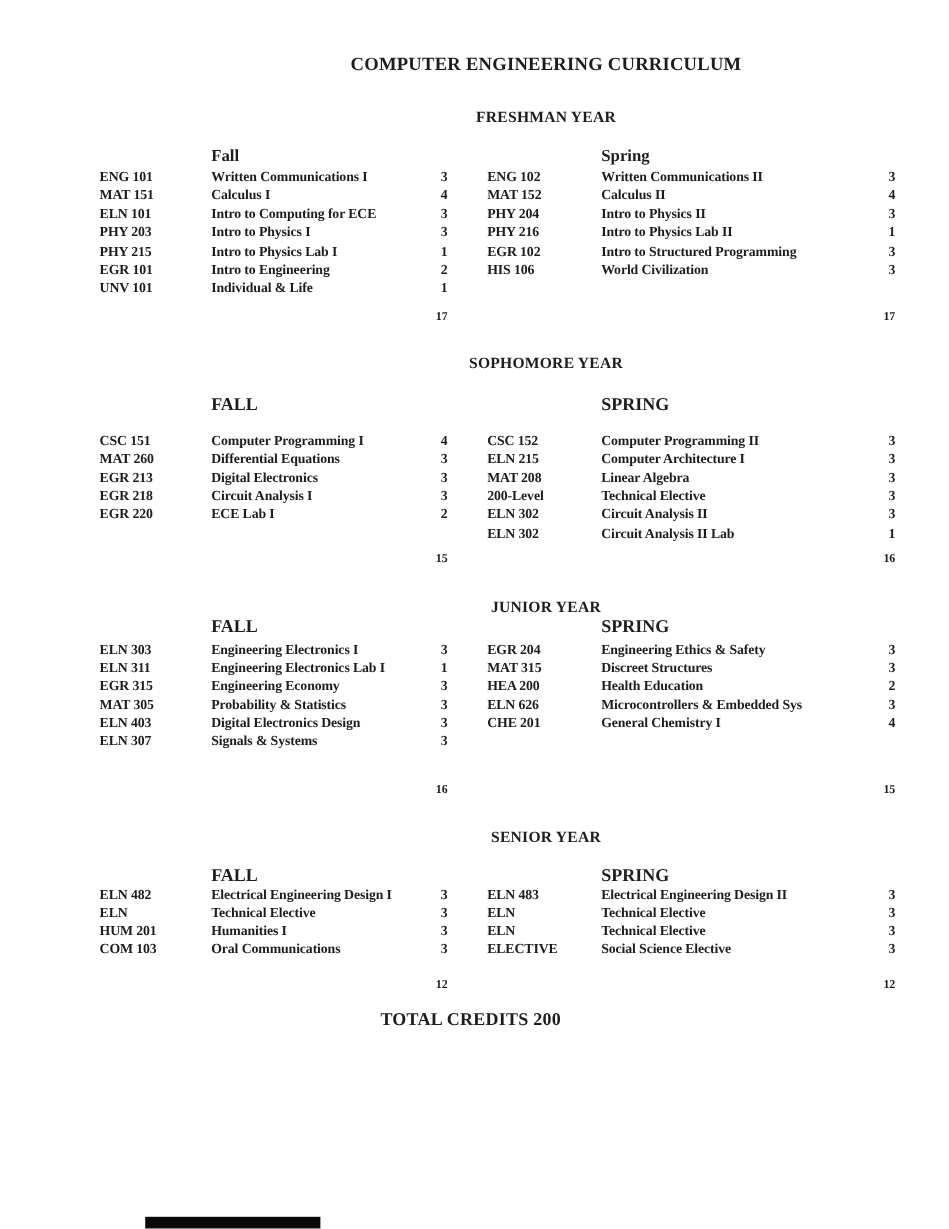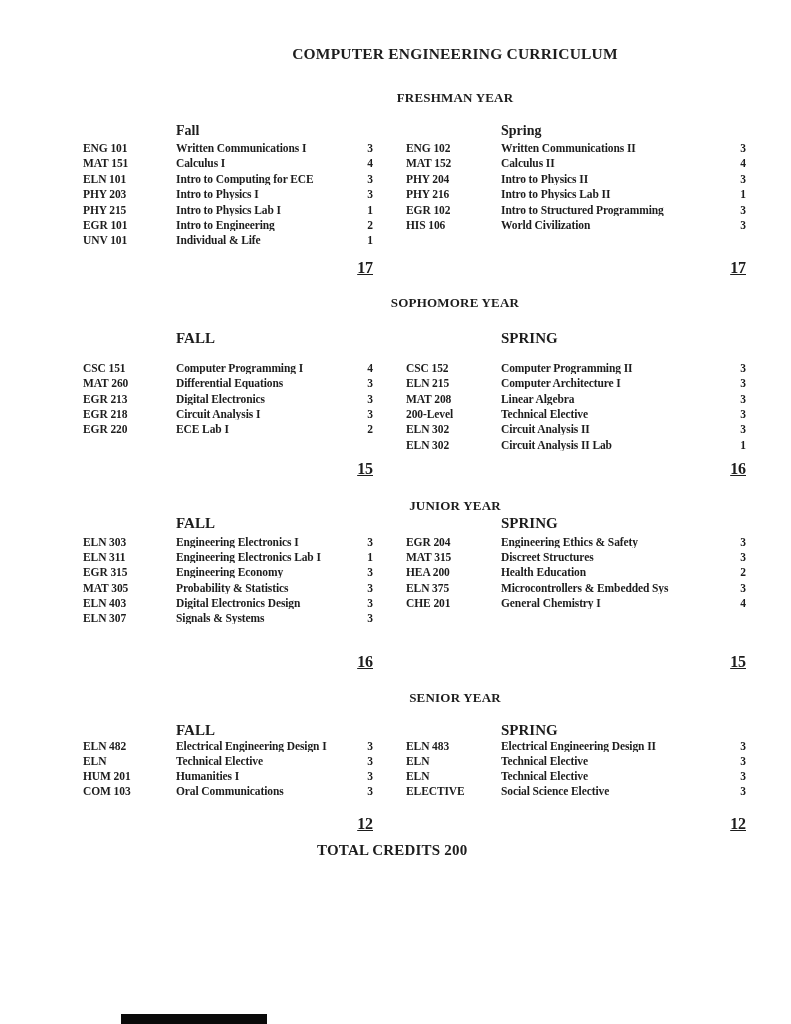--- a/index.html
+++ b/index.html
@@ -36,21 +36,21 @@
     letter-spacing: -0.1px;
     white-space: nowrap;
     overflow: hidden;
   }
   .c-code1 { left: 47px;  width: 90px;  }
   .c-name1 { left: 140px; width: 162px; }
   .c-cred1 { left: 300px; width: 37px; text-align: right; }
   .c-code2 { left: 370px; width: 92px;  }
   .c-name2 { left: 465px; width: 206px; }
   .c-cred2 { left: 672px; width: 38px; text-align: right; }
-  .total-cell { font-size: 16px; text-decoration: underline; }
+  .total-cell { font-size: 10px; }
   .grand-total {
     left: 281px;
     font-size: 15px;
     letter-spacing: 0.2px;
     white-space: nowrap;
   }
   .scan-bar {
     left: 85px;
     bottom: 0;
     width: 146px;
@@ -201,21 +201,21 @@
         <div class="cell c-name1">Engineering Economy</div>
         <div class="cell c-cred1">3</div>
         <div class="cell c-code2">HEA 200</div>
         <div class="cell c-name2">Health Education</div>
         <div class="cell c-cred2">2</div>
       </div>
       <div class="" style="position: absolute; left: 0px; right: 0px; top: 581.6px; height: 15.2px;">
         <div class="cell c-code1">MAT 305</div>
         <div class="cell c-name1">Probability &amp; Statistics</div>
         <div class="cell c-cred1">3</div>
-        <div class="cell c-code2">ELN 375</div>
+        <div class="cell c-code2">ELN 626</div>
         <div class="cell c-name2">Microcontrollers &amp; Embedded Sys</div>
         <div class="cell c-cred2">3</div>
       </div>
       <div class="" style="position: absolute; left: 0px; right: 0px; top: 596.8px; height: 15.2px;">
         <div class="cell c-code1">ELN 403</div>
         <div class="cell c-name1">Digital Electronics Design</div>
         <div class="cell c-cred1">3</div>
         <div class="cell c-code2">CHE 201</div>
         <div class="cell c-name2">General Chemistry I</div>
         <div class="cell c-cred2">4</div>

